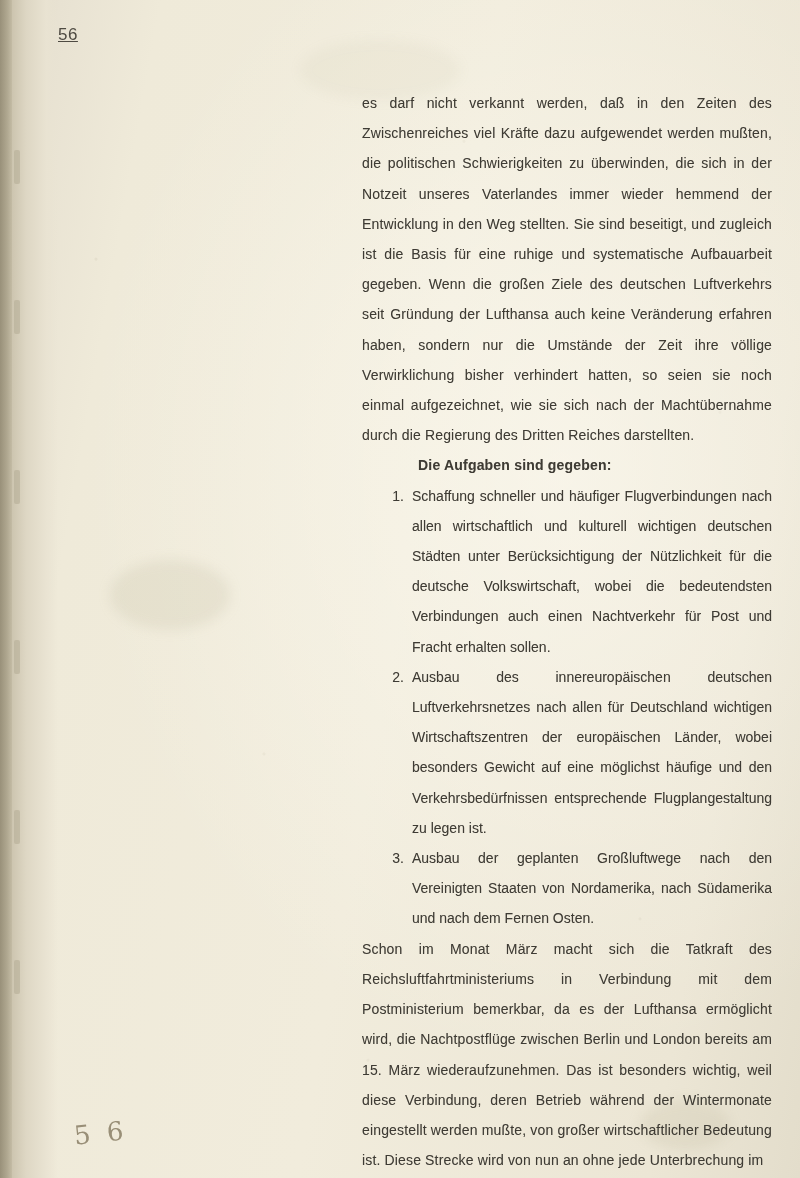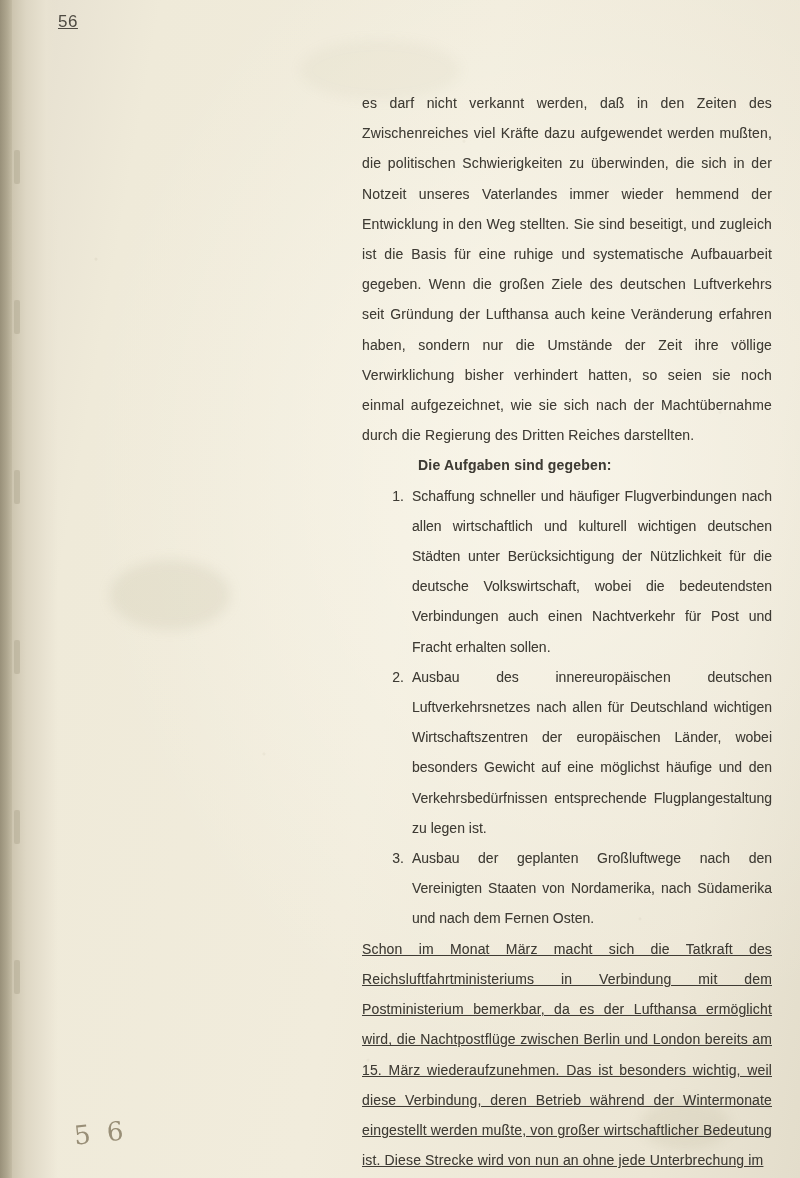--- a/index.html
+++ b/index.html
@@ -71,21 +71,21 @@
     position: absolute;
     border-radius: 50%;
     background: rgba(176,165,136,.16);
     filter: blur(6px);
   }
 
   
   .page-number {
     position: absolute;
     left: 58px;
-    top: 12px;
+    top: 25px;
     font-size: 17px;
     color: #4e4a42;
     letter-spacing: .5px;
     text-decoration: underline;
   }
 
   
   .hand-mark {
     position: absolute;
     left: 74px;
@@ -138,21 +138,20 @@
   ol.items li .num {
     position: absolute;
     left: 0;
     top: 0;
     width: 24px;
     text-align: right;
   }
 
   .tail {
     margin-top: 0;
-    text-decoration: underline;
   }
 
   
   .column { text-shadow: 0 0 .4px rgba(62,59,52,.25); }
 </style>
 </head>
 <body>
 
 <div class="scan">
 

